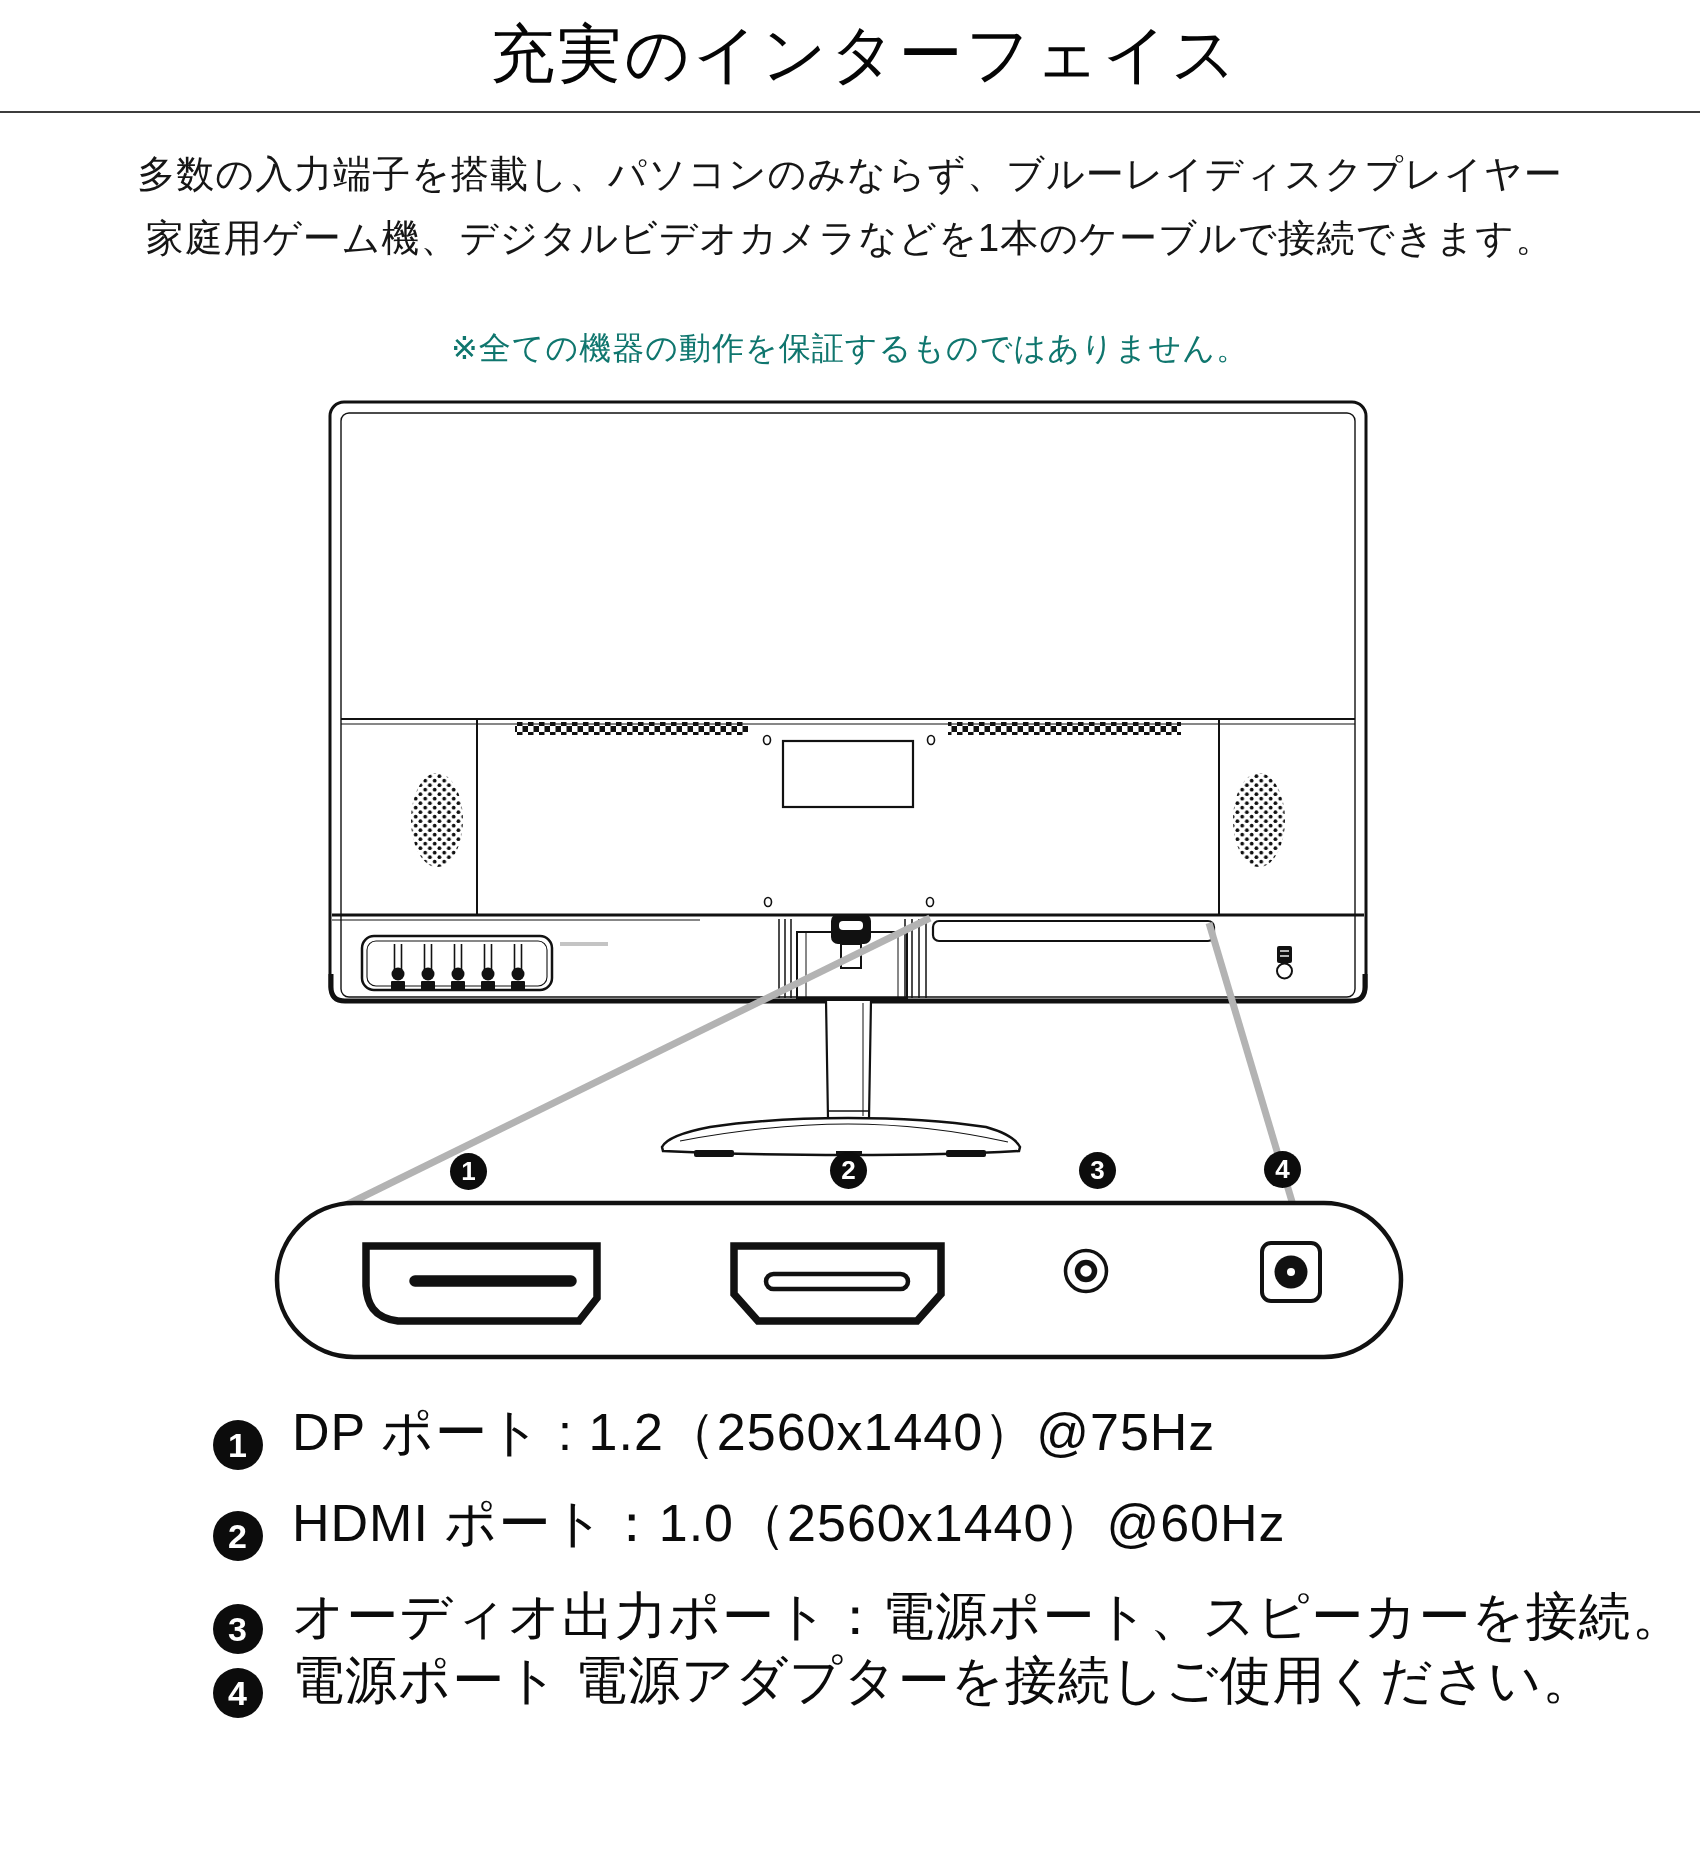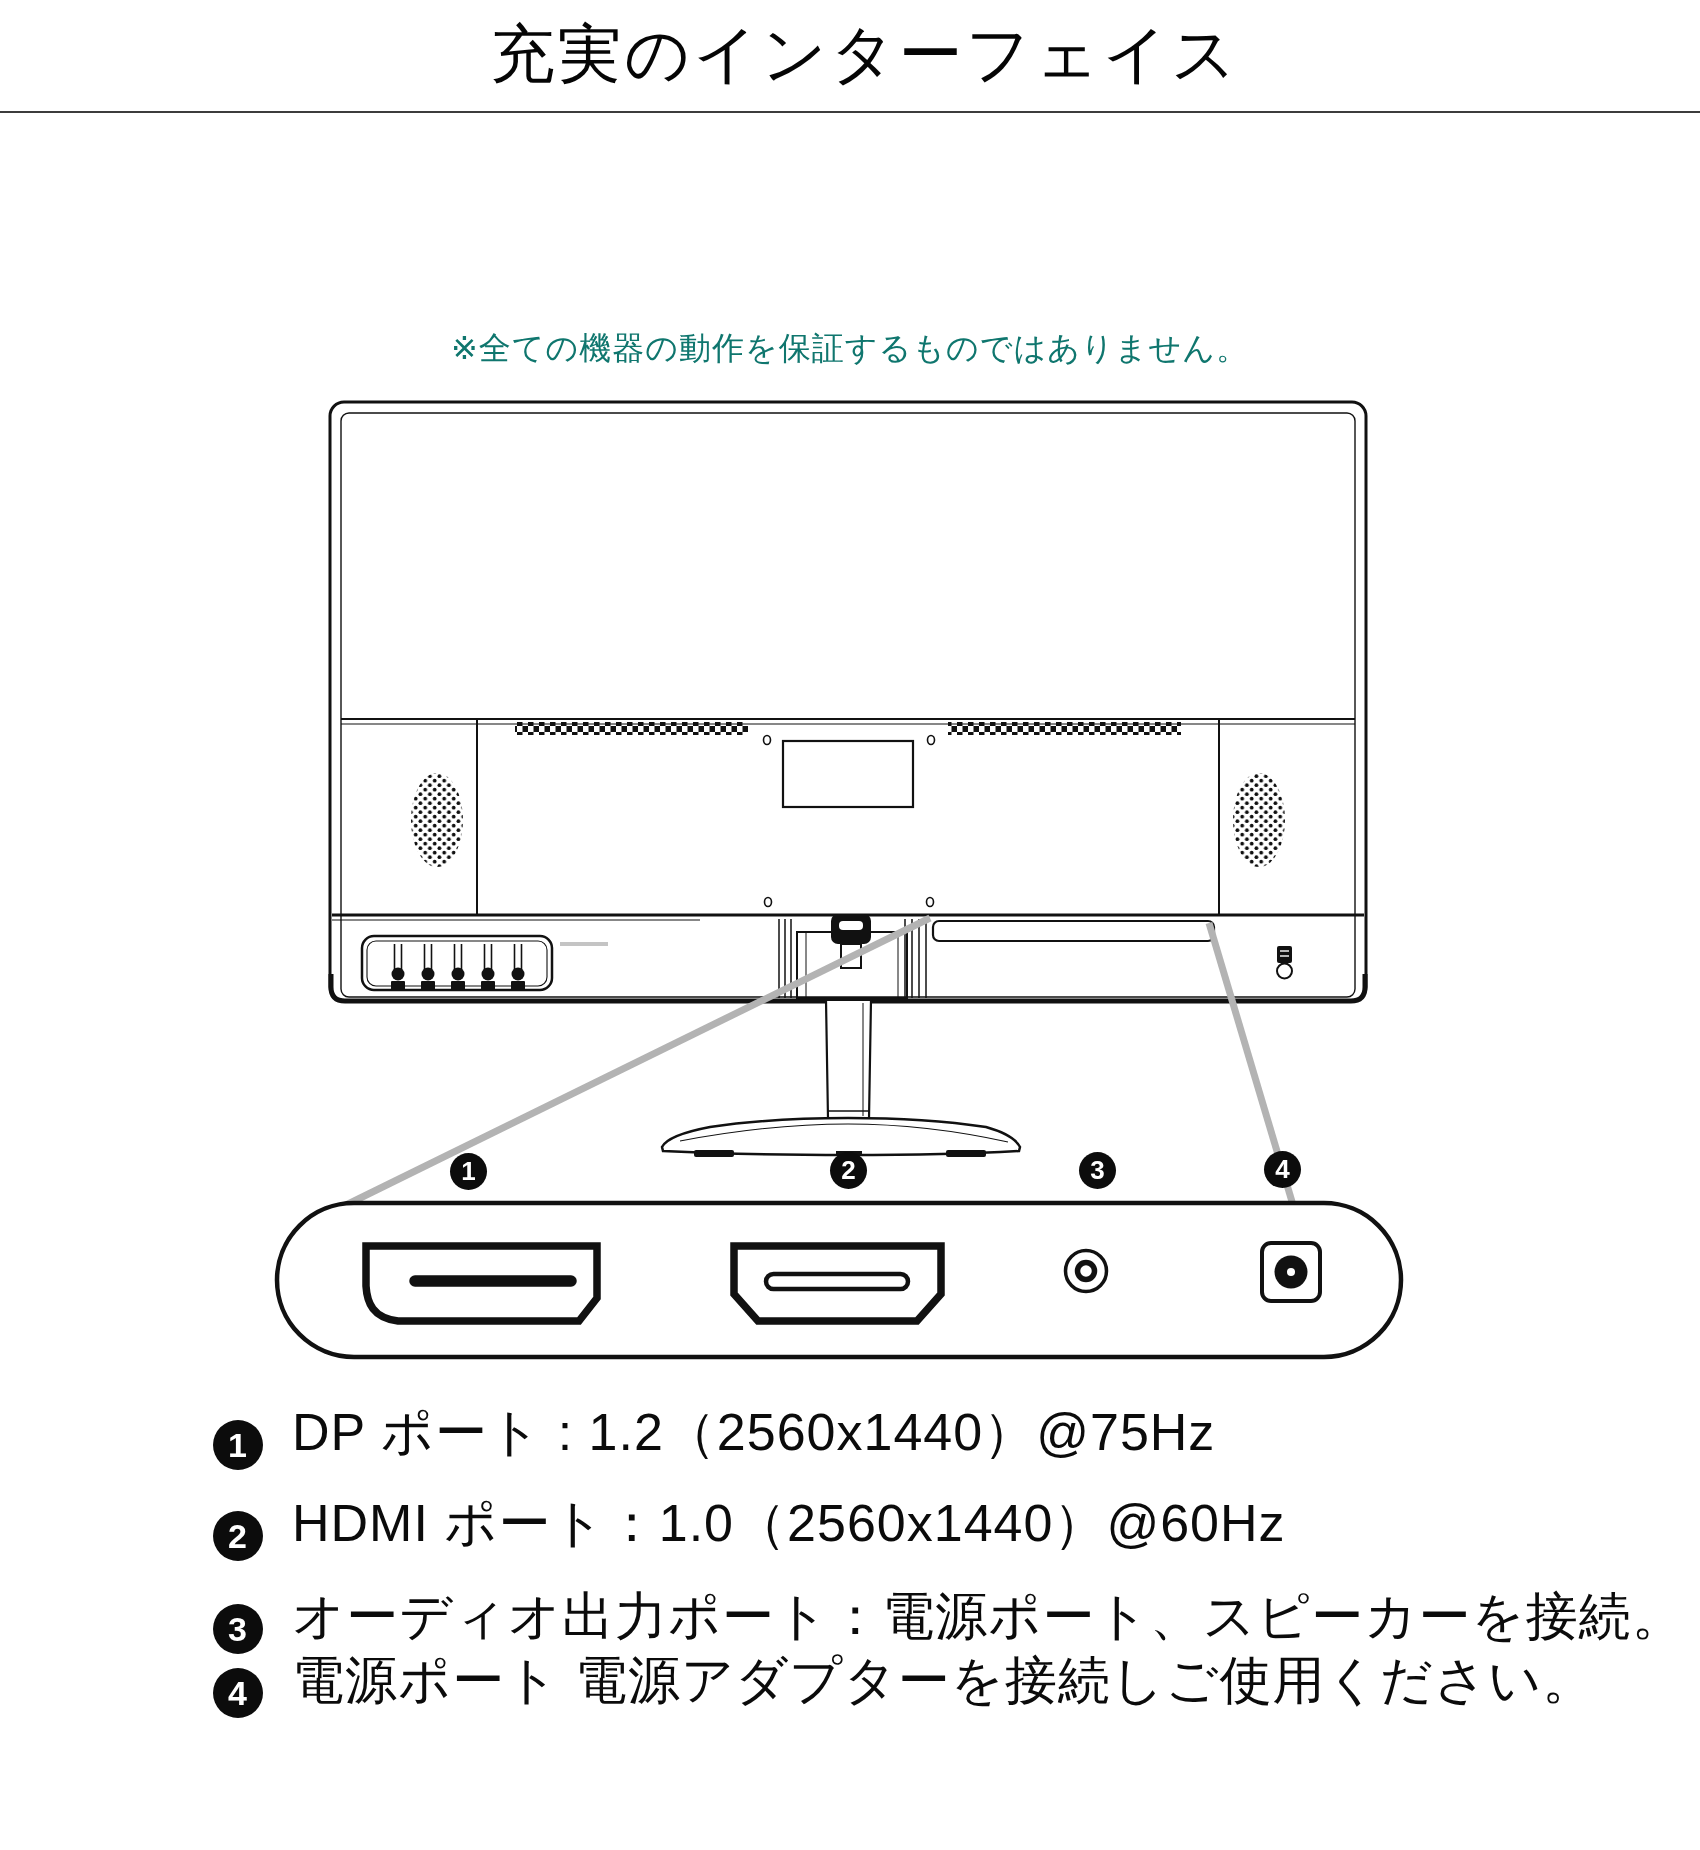--- a/index.html
+++ b/index.html
@@ -39,20 +39,22 @@
 </style>
 </head>
 <body>
 
 <div class="page">
 
   <h1 class="title">充実のインターフェイス</h1>
   <div class="rule"></div>
 
   <div class="intro">
+    <div>多数の入力端子を搭載し、パソコンのみならず、ブルーレイディスクプレイヤー</div>
+    <div>家庭用ゲーム機、デジタルビデオカメラなどを1本のケーブルで接続できます。</div>
   </div>
 
   <div class="note">※全ての機器の動作を保証するものではありません。</div>
 
   <svg class="diagram" viewBox="0 0 1700 1850">
     <defs>
       <pattern id="ventpat" width="11" height="12" patternUnits="userSpaceOnUse">
         <rect x="0" y="0" width="5.5" height="6" fill="#111"></rect>
         <rect x="5.5" y="6" width="5.5" height="6" fill="#111"></rect>
       </pattern>

